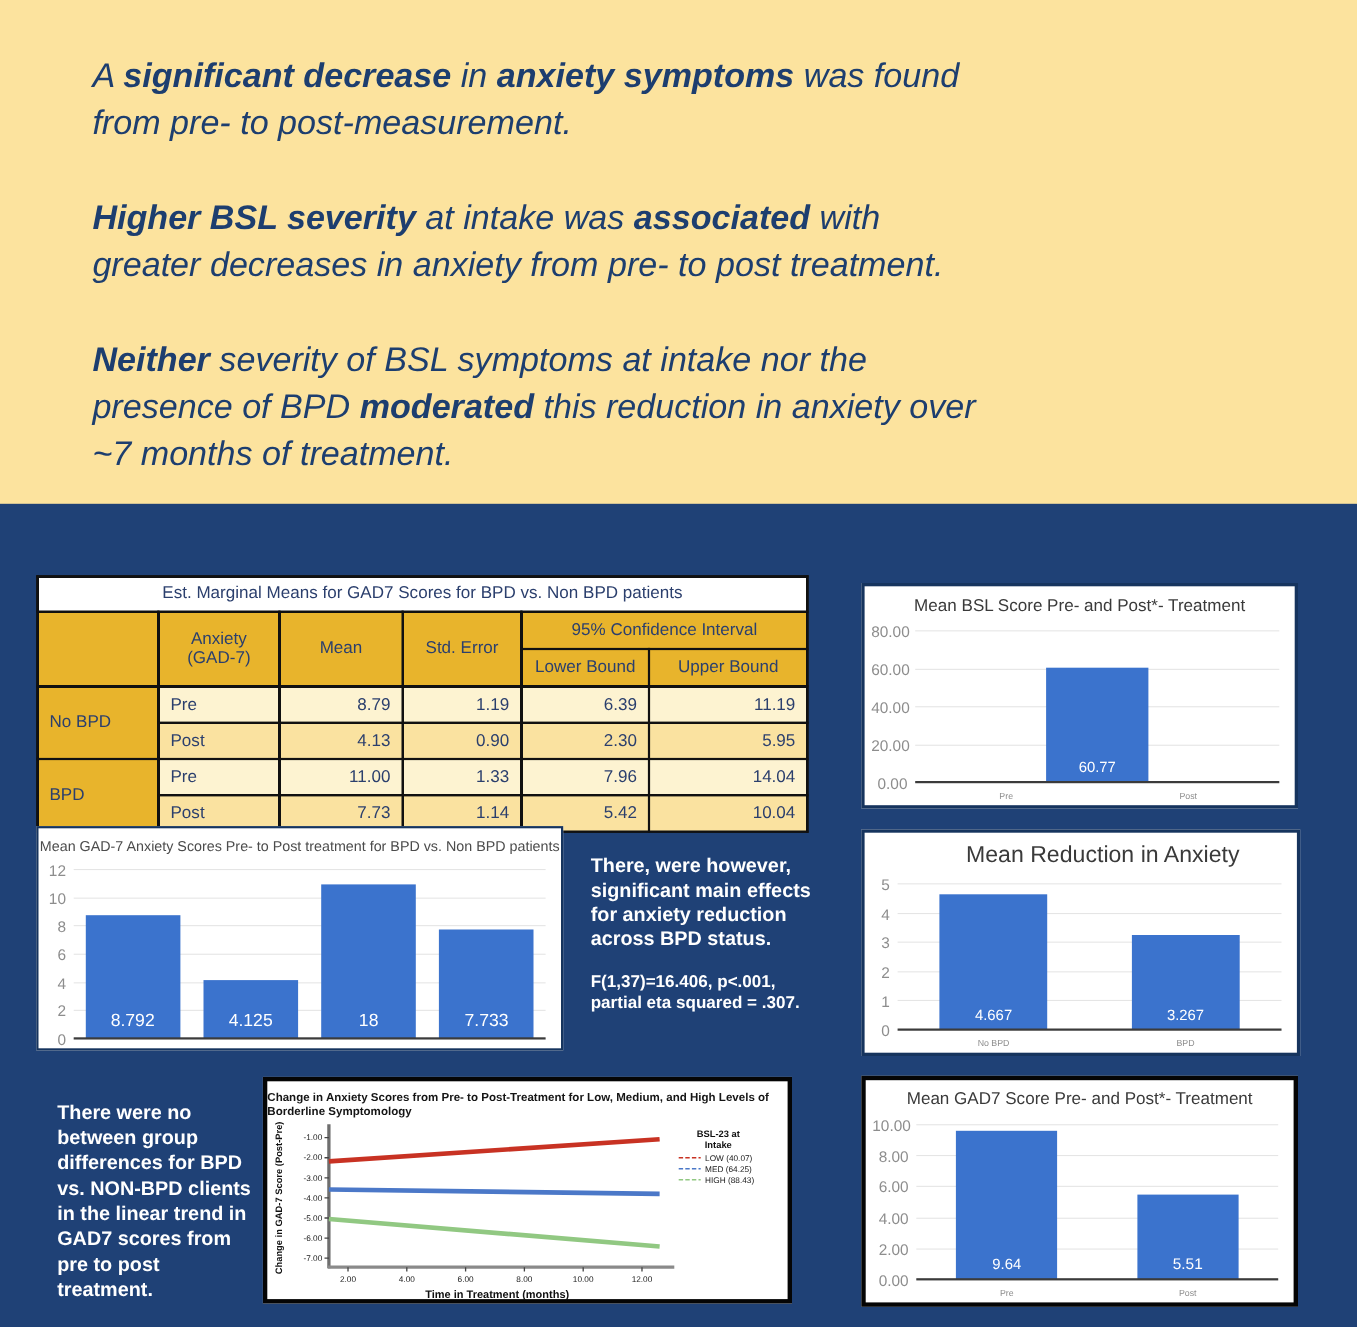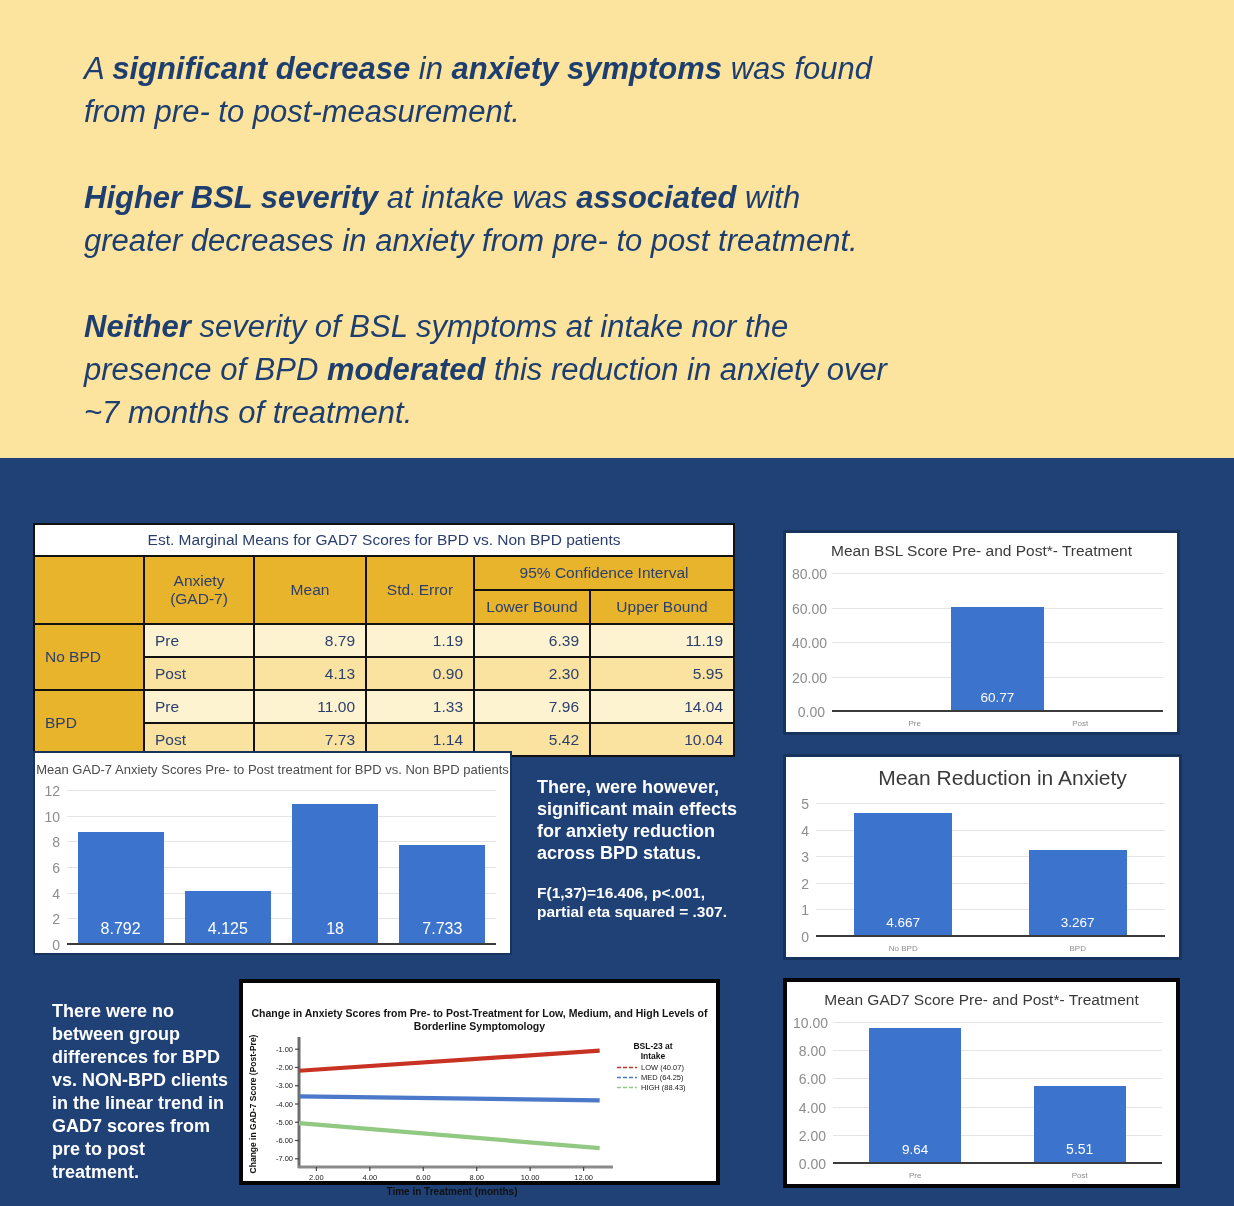--- a/index.html
+++ b/index.html
@@ -37,21 +37,21 @@
   td.t-title{background:#ffffff;text-align:center;height:28px;font-size:16px;}
   td.gold{background:#e8b42c;text-align:center;}
   td.glabel{text-align:left;padding-left:10px;}
   td.hrow{height:30px;}
   tr.r-pre td.cel{background:#fdf3d1;height:29px;}
   tr.r-post td.cel{background:#fae2a0;height:29px;}
   tr.r-post td.thin{border-top-width:1px;border-top-color:#555;}
   td.phase{text-align:left;padding-left:10px;}
   td.num{text-align:right;padding-right:10px;}
   
-  .lc-title{flex:0 0 auto;text-align:center;color:#151515;font-weight:bold;font-size:10.5px;line-height:13px;padding-top:24px;}
+  .lc-title{flex:0 0 auto;text-align:left;color:#151515;font-weight:bold;font-size:10.5px;line-height:13px;padding-top:9px;}
   .lc-svg{flex:1 1 auto;}
 </style>
 </head>
 <body>
 
 <div class="banner">
   <div class="banner-inner" id="banner-paras">
       <div class="bpara">
         <div class="bline"><span>A </span><b>significant decrease</b><span> in </span><b>anxiety symptoms</b><span> was found</span></div>
         <div class="bline"><span>from pre- to post-measurement.</span></div>

